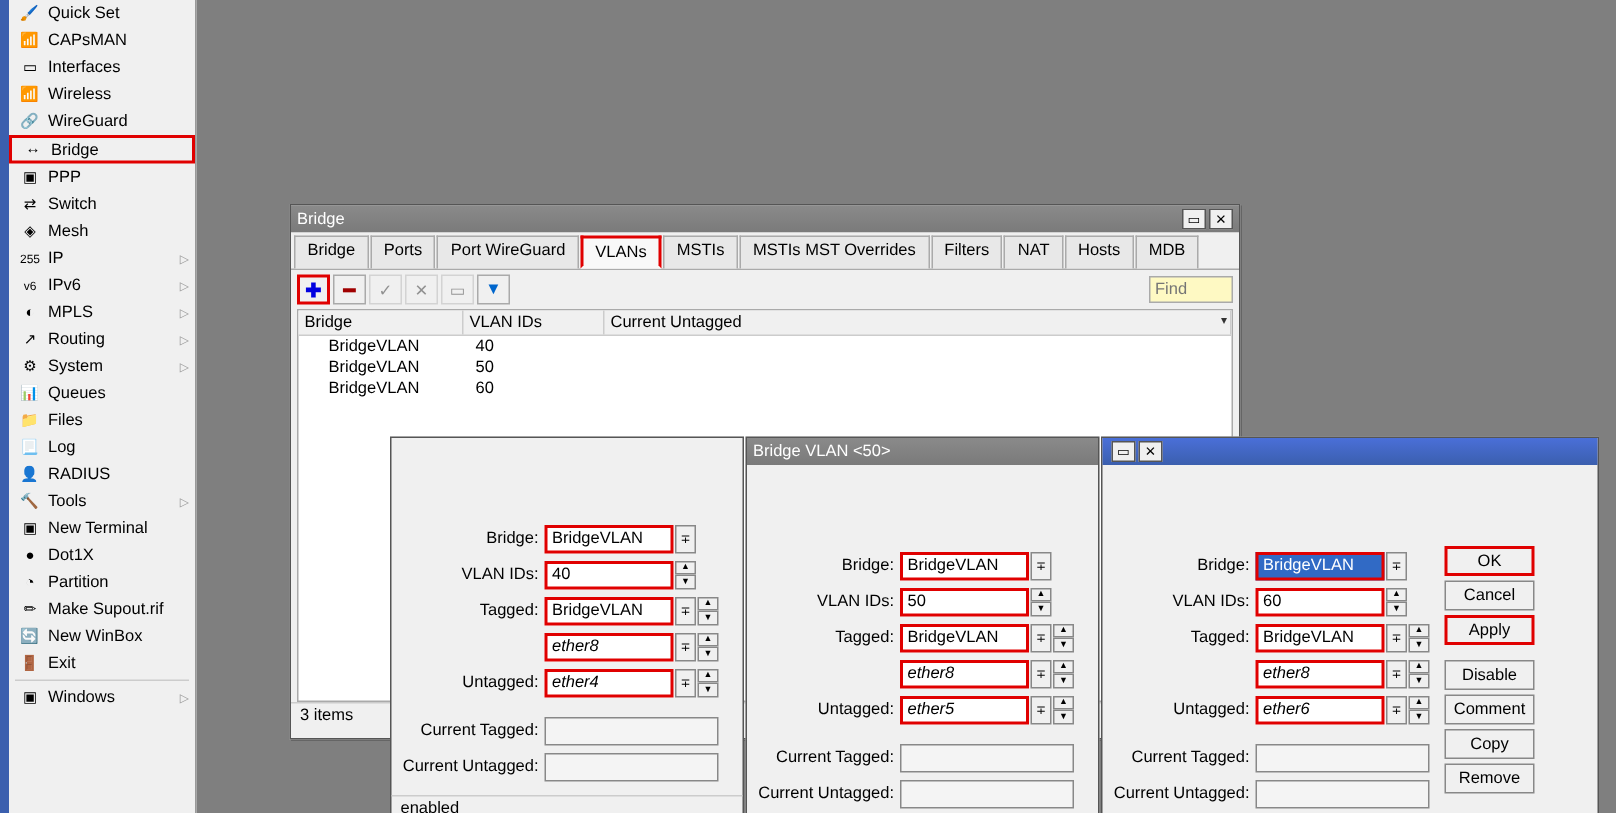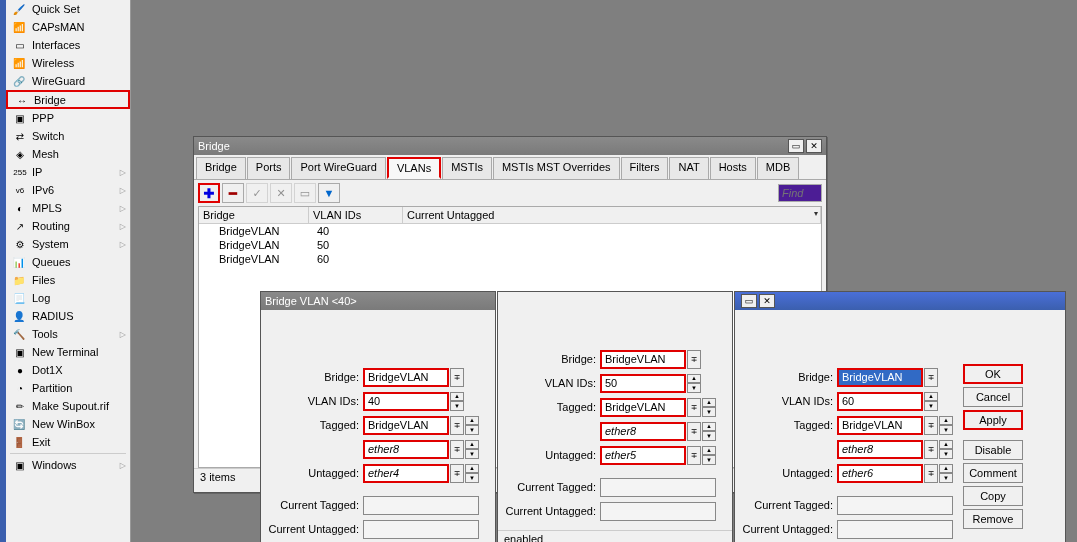--- a/index.html
+++ b/index.html
@@ -25,21 +25,21 @@
 .tabbar { display: flex; background: #f0f0f0; border-bottom: 1px solid #aaa; padding: 2px 2px 0 2px; gap: 0; }
 .tab { padding: 3px 8px; border: 1px solid #aaa; border-bottom: none; background: #e8e8e8; margin-right: 1px; cursor: pointer; }
 .tab.active { background: #f8f8f8; border: 2px solid #e00000; border-bottom: 2px solid #f8f8f8; }
 .toolbar { display: flex; align-items: center; padding: 3px 4px; gap: 2px; }
 .tbtn { width: 22px; height: 20px; border: 1px solid #aaa; background: #f0f0f0; display: flex; align-items: center; justify-content: center; cursor: pointer; }
 .tbtn.hl { border: 2px solid #e00000; }
 .tbtn .plus { color: #0000e0; font-weight: bold; font-size: 13px; }
 .tbtn .minus { color: #a00000; font-weight: bold; font-size: 13px; }
 .tbtn.disabled { opacity: 0.4; }
 .findbox { margin-left: auto; display: flex; align-items: center; }
-.findbox input { width: 44px; height: 18px; border: 1px solid #aaa; background: #4c1d95; font-style: italic; color: #888; padding: 0 3px; }
+.findbox input { width: 56px; height: 18px; border: 1px solid #aaa; background: #fef9c3; color: #888; padding: 0 3px; }
 .grid { border: 1px solid #aaa; background: #fff; margin: 0 4px; height: 262px; }
 .grid-header { display: flex; background: #f0f0f0; border-bottom: 1px solid #ccc; }
 .grid-header .col { border-right: 1px solid #ccc; padding: 2px 4px; position: relative; }
 .grid-header .drop { position: absolute; right: 2px; top: 2px; font-size: 8px; color: #333; }
 .grid-row { display: flex; padding: 1px 4px; }
 .grid-row .cell { padding: 0 4px; }
 .statusbar { padding: 2px 6px; border-top: 1px solid #ccc; color: #000; }
 
 
 .dialog { position: absolute; background: #f0f0f0; border: 1px solid #555; }
@@ -235,23 +235,20 @@
     </div>
     <div class="grid-row">
       <div class="cell" style="width:110px;padding-left:16px">BridgeVLAN</div>
       <div class="cell" style="width:94px">60</div>
     </div>
   </div>
   <div class="statusbar">3 items</div>
 </div>
 
 <div class="dialog" style="left:260px;top:291px;width:236px">
-  <div class="titlebar">
-      <span class="title">Bridge VLAN &lt;40&gt;</span>
-    </div>
   <div class="body">
     <div class="form">
       <div class="row">
           <span class="lbl">Bridge:</span>
           <div class="field hl">BridgeVLAN</div>
           <div class="dropdown-btn">∓</div>
         </div>
       <div class="row">
           <span class="lbl">VLAN IDs:</span>
           <div class="field hl">40</div>
@@ -295,20 +292,23 @@
       <div class="row">
           <span class="lbl">Current Untagged:</span>
           <div class="field" style="width:116px;background:#f4f4f4"></div>
         </div>
     </div>
   </div>
   <div class="status">enabled</div>
 </div>
 
 <div class="dialog" style="left:497px;top:291px;width:236px">
+  <div class="titlebar">
+      <span class="title">Bridge VLAN &lt;50&gt;</span>
+    </div>
   <div class="body">
     <div class="form">
       <div class="row">
           <span class="lbl">Bridge:</span>
           <div class="field hl">BridgeVLAN</div>
           <div class="dropdown-btn">∓</div>
         </div>
       <div class="row">
           <span class="lbl">VLAN IDs:</span>
           <div class="field hl">50</div>

